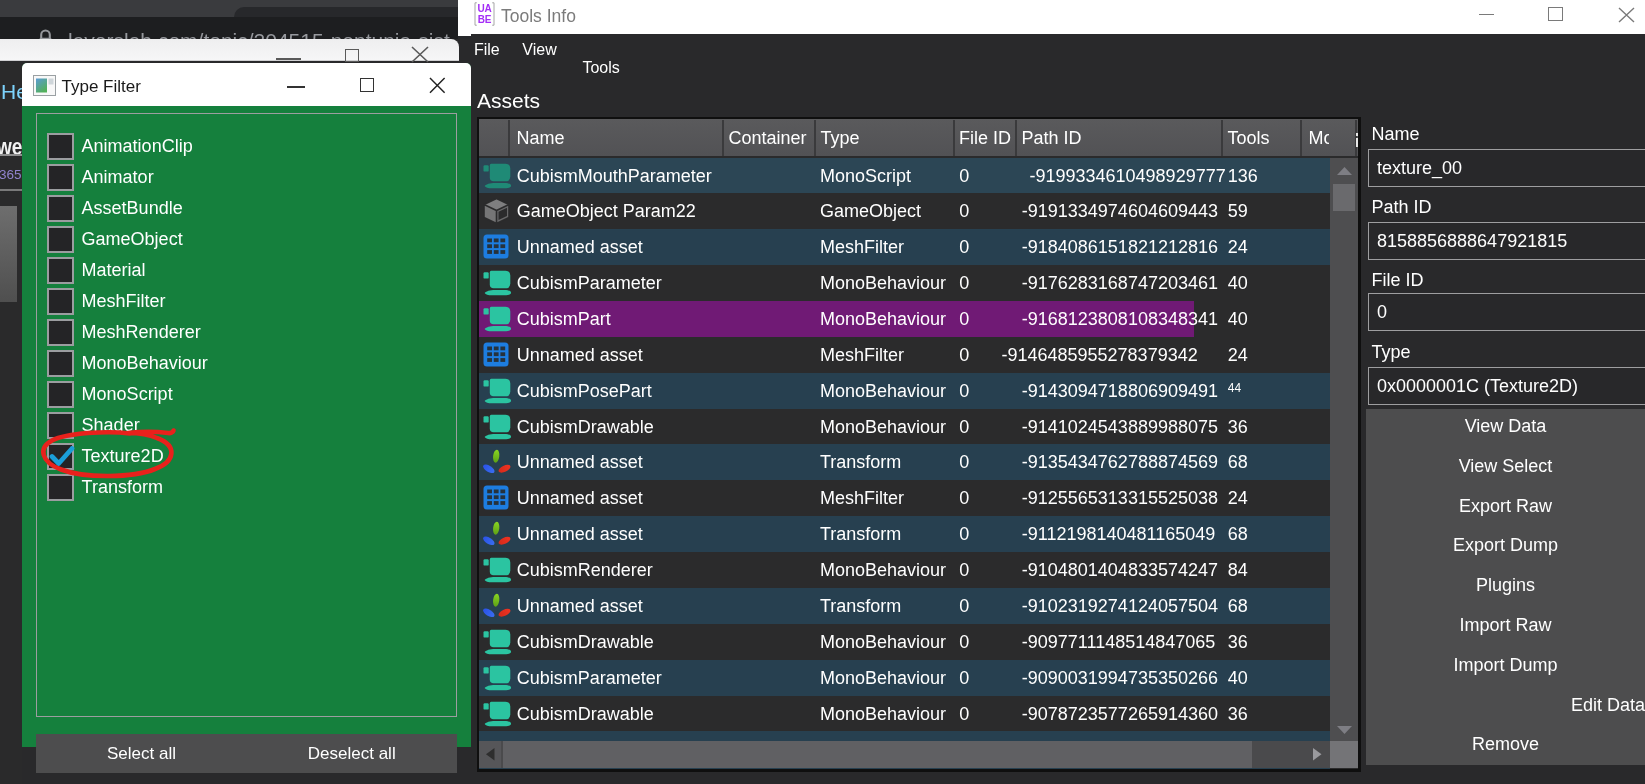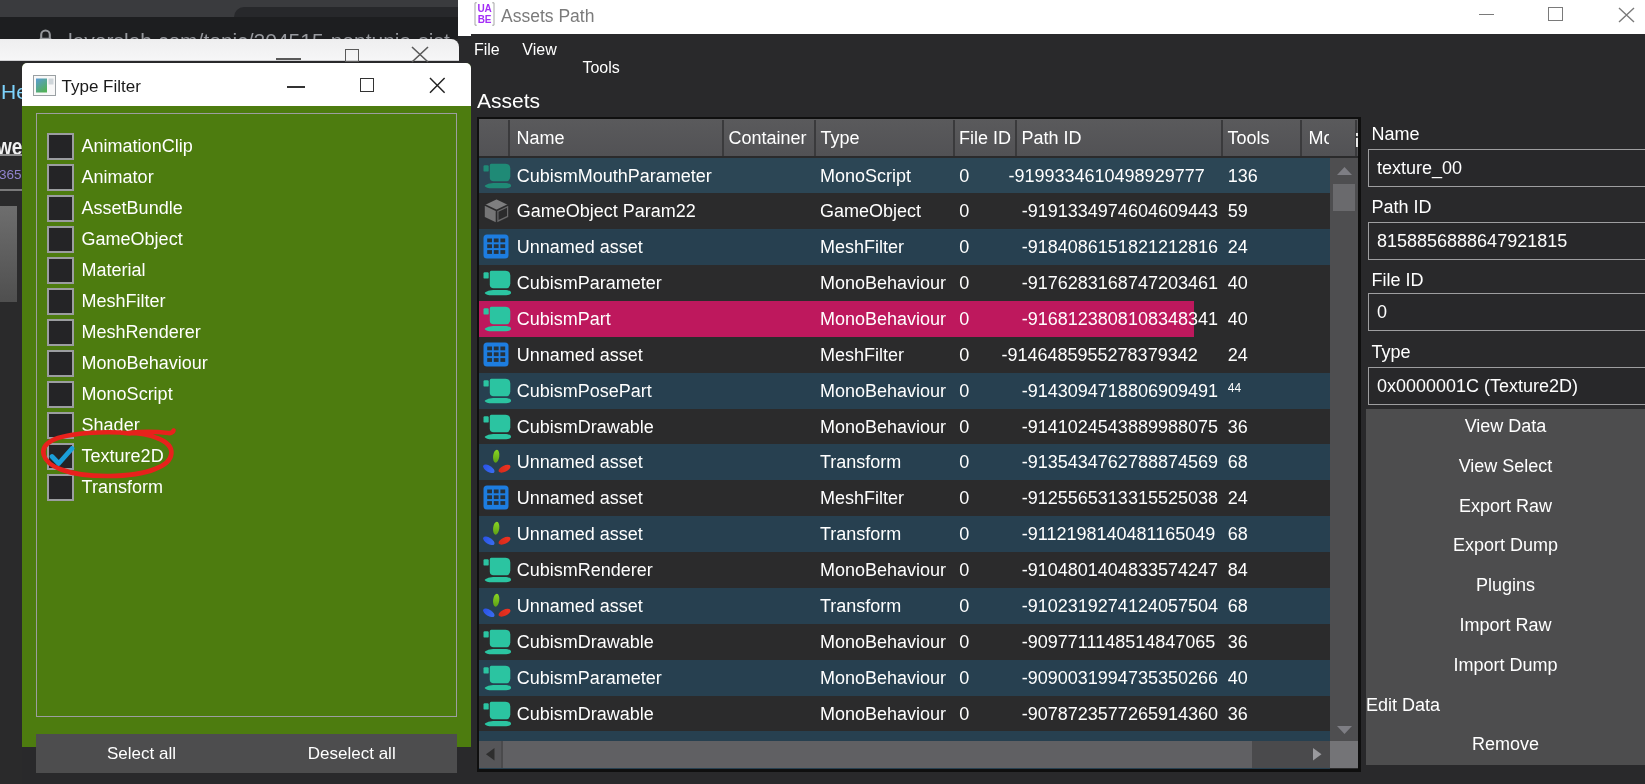--- a/index.html
+++ b/index.html
@@ -46,21 +46,21 @@
   <div class="abs" style="left:470.6px;top:0;width:1174.4px;height:784px;background:#29292b"></div>
 
   <div class="abs" style="left:470.6px;top:0;width:1174.4px;height:33.5px;background:#ffffff"></div>
 
   <svg class="abs" style="left:474px;top:1.5px" width="21" height="24" viewBox="0 0 21 24">
     <path d="M2.8 0.8 L1 0.8 L1 23.2 L2.8 23.2" fill="none" stroke="#9c9c9c" stroke-width="0.9"></path>
     <path d="M18.2 0.8 L20 0.8 L20 23.2 L18.2 23.2" fill="none" stroke="#9c9c9c" stroke-width="0.9"></path>
     <text x="10.5" y="10" text-anchor="middle" font-family="Liberation Sans" font-size="10" font-weight="bold" fill="#a42df7" letter-spacing="-0.3">UA</text>
     <text x="10.5" y="20.5" text-anchor="middle" font-family="Liberation Sans" font-size="10" font-weight="bold" fill="#a42df7" letter-spacing="-0.3">BE</text>
   </svg>
-  <div class="txt" id="titletext" style="left:501px;top:5.5px;font-size:17.5px;color:#7b7b7b">Assets Path</div>
+  <div class="txt" id="titletext" style="left:501px;top:5.5px;font-size:17.5px;color:#7b7b7b">Tools Info</div>
 
   <div class="abs" style="left:1479px;top:13.5px;width:15px;height:1.6px;background:#7a7a7a"></div>
   <div class="abs" style="left:1547.6px;top:7.2px;width:15px;height:14px;border:1.4px solid #7a7a7a"></div>
   <svg class="abs" style="left:1617.5px;top:6.5px" width="17" height="16" viewBox="0 0 17 16">
     <path d="M1 1 L16 15 M16 1 L1 15" stroke="#7a7a7a" stroke-width="1.4"></path>
   </svg>
 
   <div class="txt" id="m1" style="left:473.9px;top:41px;font-size:16px">File</div>
   <div class="txt" id="m2" style="left:522.3px;top:41px;font-size:16px">View</div>
   <div class="txt" id="m3" style="left:582.4px;top:59px;font-size:16px">Tools</div>
@@ -95,21 +95,21 @@
     <div class="abs" style="left:879.2px;top:16.5px;width:2px;height:2.5px;background:#e8e8e8"></div>
 
     <div class="abs" id="rows" style="left:2.2px;top:41px;width:850.5px;height:612px;overflow:hidden">
         <div class="abs" style="left:0;top:0.00px;width:850.5px;height:35.87px;background:#2c4655">
           <svg class="abs" style="left:3.5px;top:5px;color:#1f8a76" width="28.5" height="26.5" viewBox="0 0 28.5 26.5">
             <use href="#ic-scroll"></use>
           </svg>
           <div class="txt rowtxt" style="left:37.2px;top:8px;font-size:18px">CubismMouthParameter</div>
           <div class="txt rowtxt" style="left:340.5px;top:8px;font-size:18px">MonoScript</div>
           <div class="txt rowtxt" style="left:479.8px;top:8px;font-size:18px">0</div>
-          <div class="txt rowtxt" style="left:529px;top:8px;font-size:18px">-9199334610498929777</div>
+          <div class="txt rowtxt" style="left:550px;top:8px;font-size:18px">-9199334610498929777</div>
           <div class="txt rowtxt" style="left:748.3px;top:8px;font-size:18px">136</div>
         </div>
         <div class="abs" style="left:0;top:35.87px;width:850.5px;height:35.87px;background:#2b2b2c">
           <svg class="abs" style="left:3.5px;top:5px;color:#2bc4a1" width="28.5" height="26.5" viewBox="0 0 28.5 26.5">
             <use href="#ic-cube"></use>
           </svg>
           <div class="txt rowtxt" style="left:37.2px;top:8px;font-size:18px">GameObject Param22</div>
           <div class="txt rowtxt" style="left:340.5px;top:8px;font-size:18px">GameObject</div>
           <div class="txt rowtxt" style="left:479.8px;top:8px;font-size:18px">0</div>
           <div class="txt rowtxt" style="left:542.3px;top:8px;font-size:18px">-9191334974604609443</div>
@@ -128,21 +128,21 @@
         <div class="abs" style="left:0;top:107.61px;width:850.5px;height:35.87px;background:#2b2b2c">
           <svg class="abs" style="left:3.5px;top:5px;color:#2bc4a1" width="28.5" height="26.5" viewBox="0 0 28.5 26.5">
             <use href="#ic-scroll"></use>
           </svg>
           <div class="txt rowtxt" style="left:37.2px;top:8px;font-size:18px">CubismParameter</div>
           <div class="txt rowtxt" style="left:340.5px;top:8px;font-size:18px">MonoBehaviour</div>
           <div class="txt rowtxt" style="left:479.8px;top:8px;font-size:18px">0</div>
           <div class="txt rowtxt" style="left:542.3px;top:8px;font-size:18px">-9176283168747203461</div>
           <div class="txt rowtxt" style="left:748.3px;top:8px;font-size:18px">40</div>
         </div>
-        <div class="abs" style="left:0;top:143.48px;width:715px;height:35.87px;background:#be185d">
+        <div class="abs" style="left:0;top:143.48px;width:715px;height:35.87px;background:#701a75">
           <svg class="abs" style="left:3.5px;top:5px;color:#2bc4a1" width="28.5" height="26.5" viewBox="0 0 28.5 26.5">
             <use href="#ic-scroll"></use>
           </svg>
           <div class="txt rowtxt" style="left:37.2px;top:8px;font-size:18px">CubismPart</div>
           <div class="txt rowtxt" style="left:340.5px;top:8px;font-size:18px">MonoBehaviour</div>
           <div class="txt rowtxt" style="left:479.8px;top:8px;font-size:18px">0</div>
           <div class="txt rowtxt" style="left:542.3px;top:8px;font-size:18px">-9168123808108348341</div>
           <div class="txt rowtxt" style="left:748.3px;top:8px;font-size:18px">40</div>
         </div>
         <div class="abs" style="left:0;top:179.35px;width:850.5px;height:35.87px;background:#2b2b2c">
@@ -296,25 +296,25 @@
 
   <div class="abs" style="left:1366px;top:409px;width:279px;height:356px;background:#4d4d4e"></div>
   <div id="btns">
       <div class="txt" style="left:1366px;top:416.0px;width:279px;text-align:center;font-size:18px">View Data</div>
       <div class="txt" style="left:1366px;top:455.8px;width:279px;text-align:center;font-size:18px">View Select</div>
       <div class="txt" style="left:1366px;top:495.6px;width:279px;text-align:center;font-size:18px">Export Raw</div>
       <div class="txt" style="left:1366px;top:535.4px;width:279px;text-align:center;font-size:18px">Export Dump</div>
       <div class="txt" style="left:1366px;top:575.2px;width:279px;text-align:center;font-size:18px">Plugins</div>
       <div class="txt" style="left:1366px;top:615.0px;width:279px;text-align:center;font-size:18px">Import Raw</div>
       <div class="txt" style="left:1366px;top:654.8px;width:279px;text-align:center;font-size:18px">Import Dump</div>
-      <div class="txt" style="left:1366px;top:694.6px;width:279px;text-align:left;font-size:18px">Edit Data</div>
+      <div class="txt" style="left:1366px;top:694.6px;width:279px;text-align:right;font-size:18px">Edit Data</div>
       <div class="txt" style="left:1366px;top:734.4px;width:279px;text-align:center;font-size:18px">Remove</div>
     </div>
 
-  <div class="abs" id="dialog" style="left:22px;top:63.4px;width:448.6px;height:684px;background:#4d7c0f;border-radius:5px 5px 0 0">
+  <div class="abs" id="dialog" style="left:22px;top:63.4px;width:448.6px;height:684px;background:#15803d;border-radius:5px 5px 0 0">
     <div class="abs" style="left:0;top:0;width:448.6px;height:42.2px;background:#ffffff;border-radius:5px 5px 0 0"></div>
 
     <svg class="abs" style="left:10.5px;top:12px" width="23" height="21" viewBox="0 0 23 21">
       <rect x="0.5" y="0.5" width="22" height="20" fill="#f8f8f8" stroke="#9aa0a3" stroke-width="1"></rect>
       <rect x="3" y="3.5" width="11" height="14" fill="url(#dgrad)"></rect>
       <rect x="15.5" y="3.5" width="5" height="6" fill="#cfd6da"></rect>
       <defs>
           <linearGradient id="dgrad" x1="0" y1="0" x2="0.6" y2="1">
         <stop offset="0" stop-color="#5b9bd5"></stop>
             <stop offset="1" stop-color="#52b05a"></stop>

